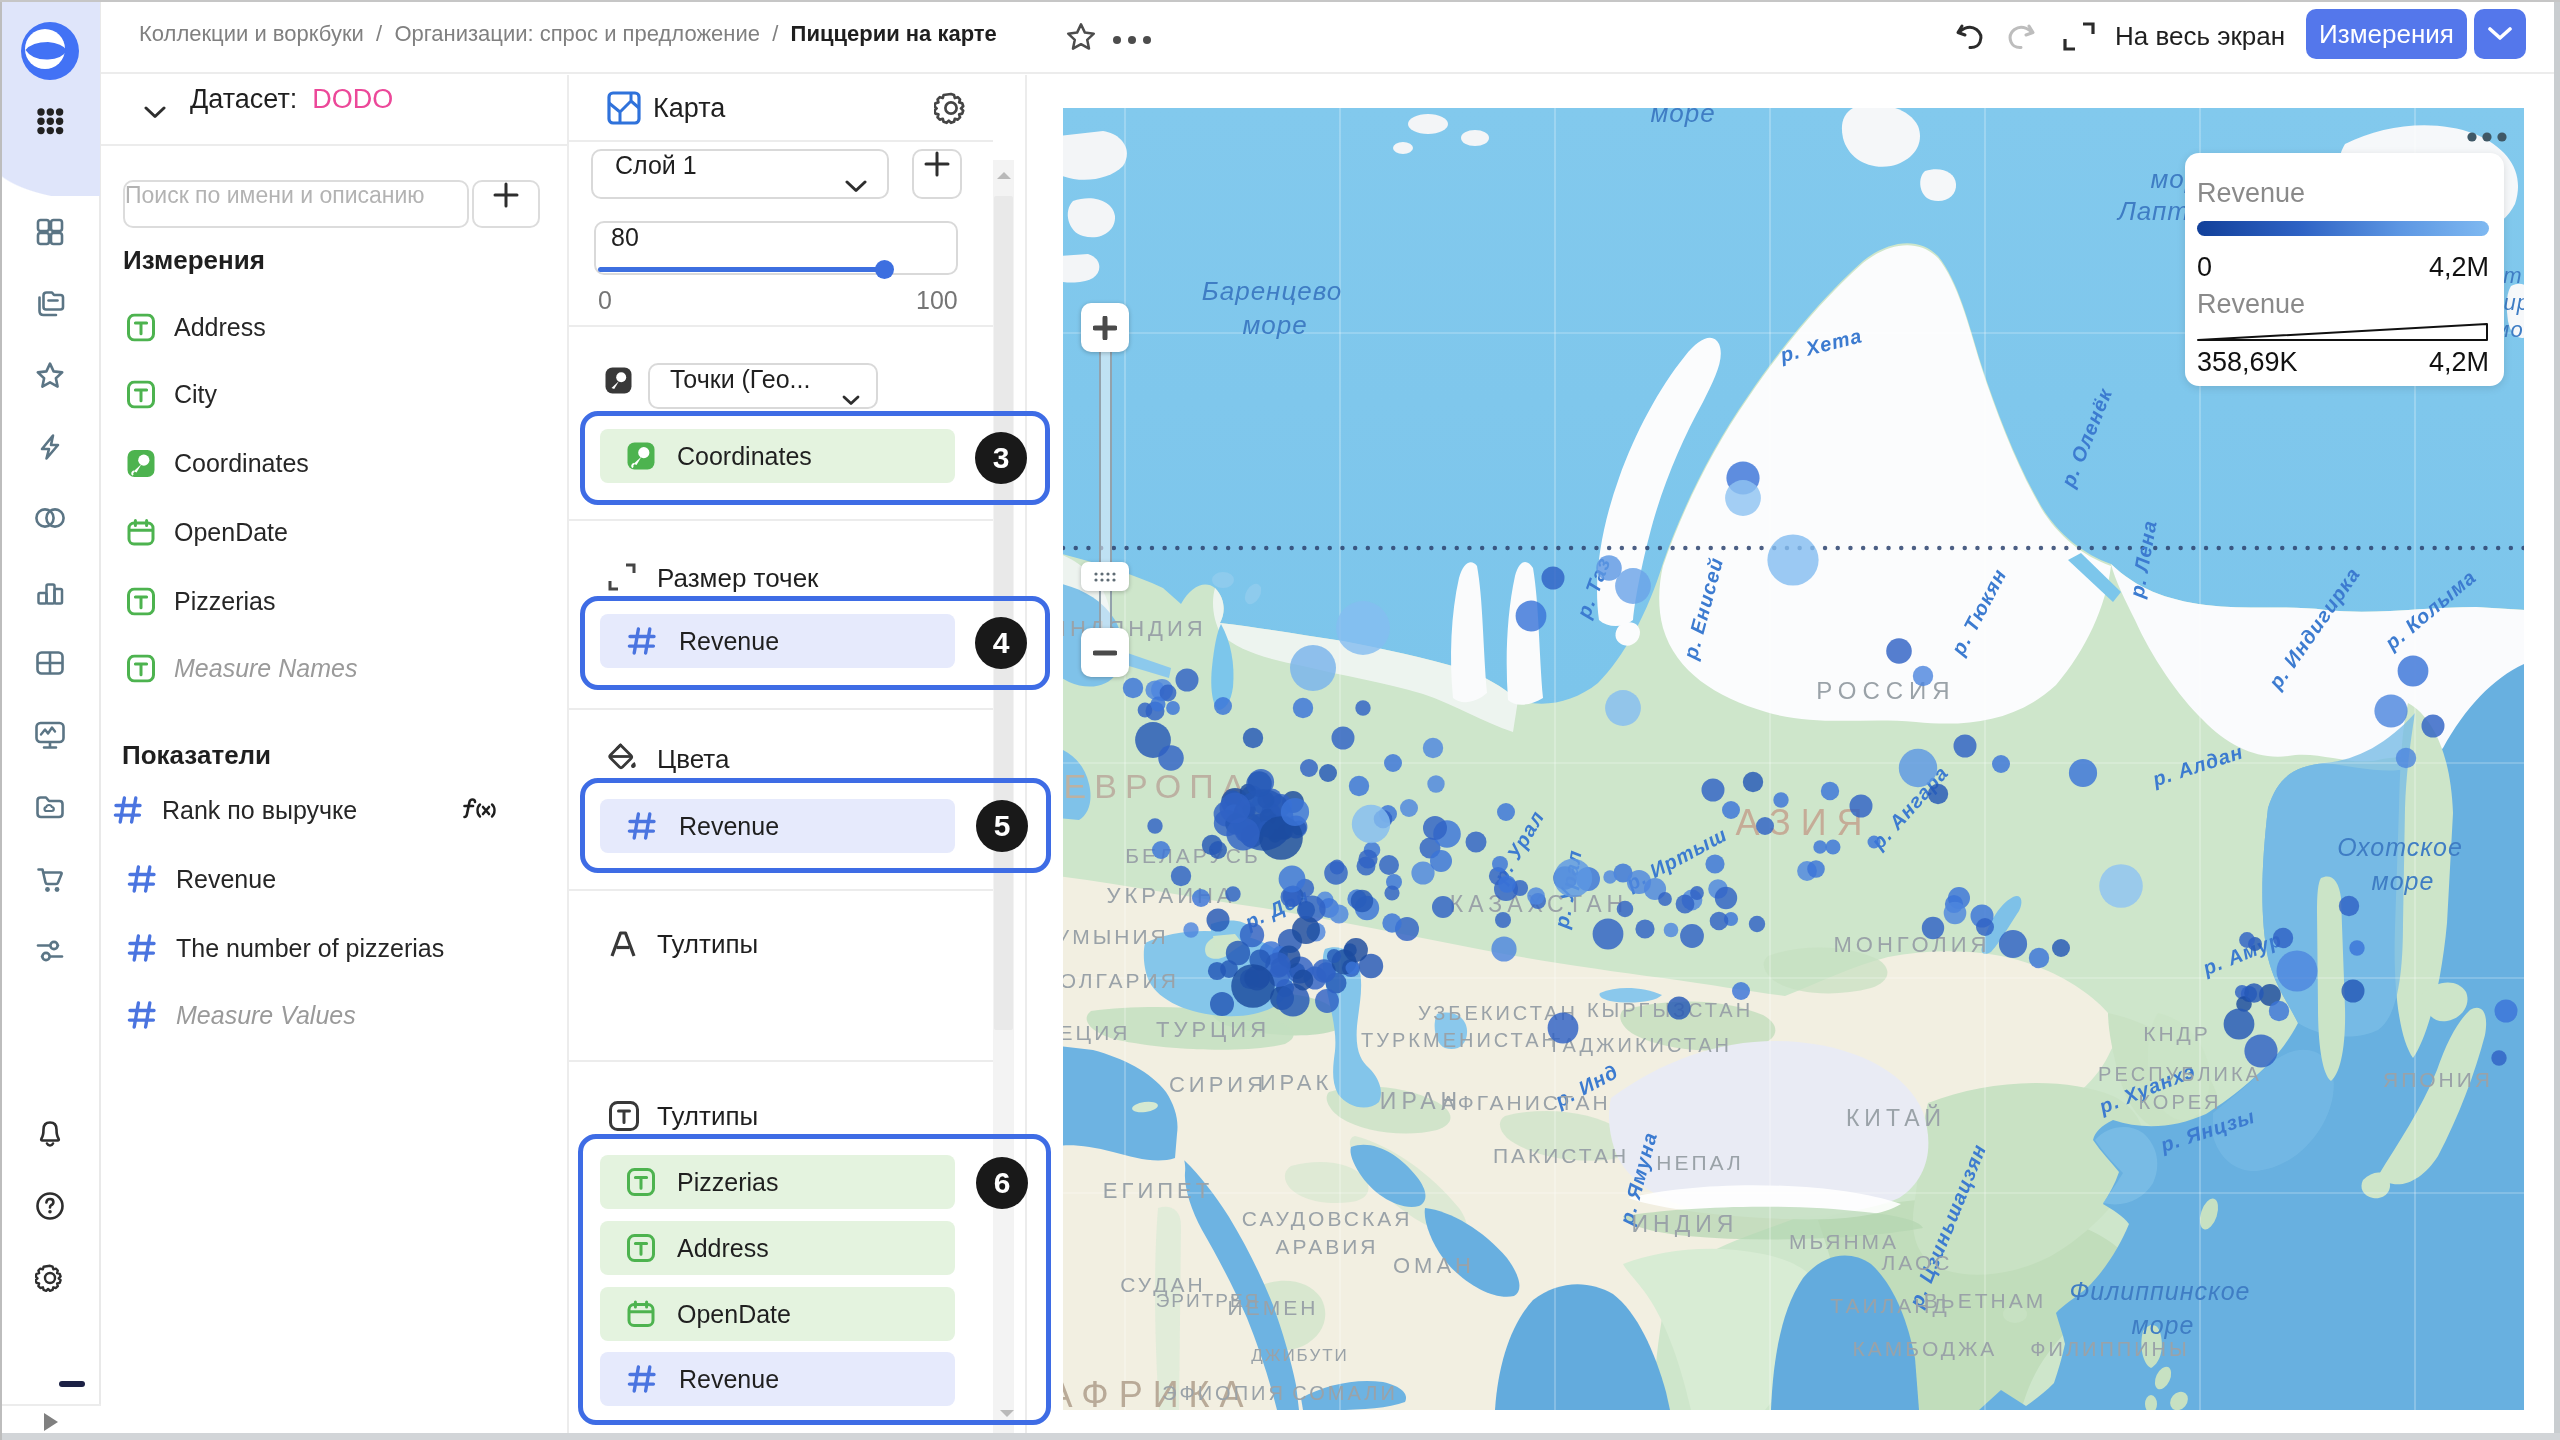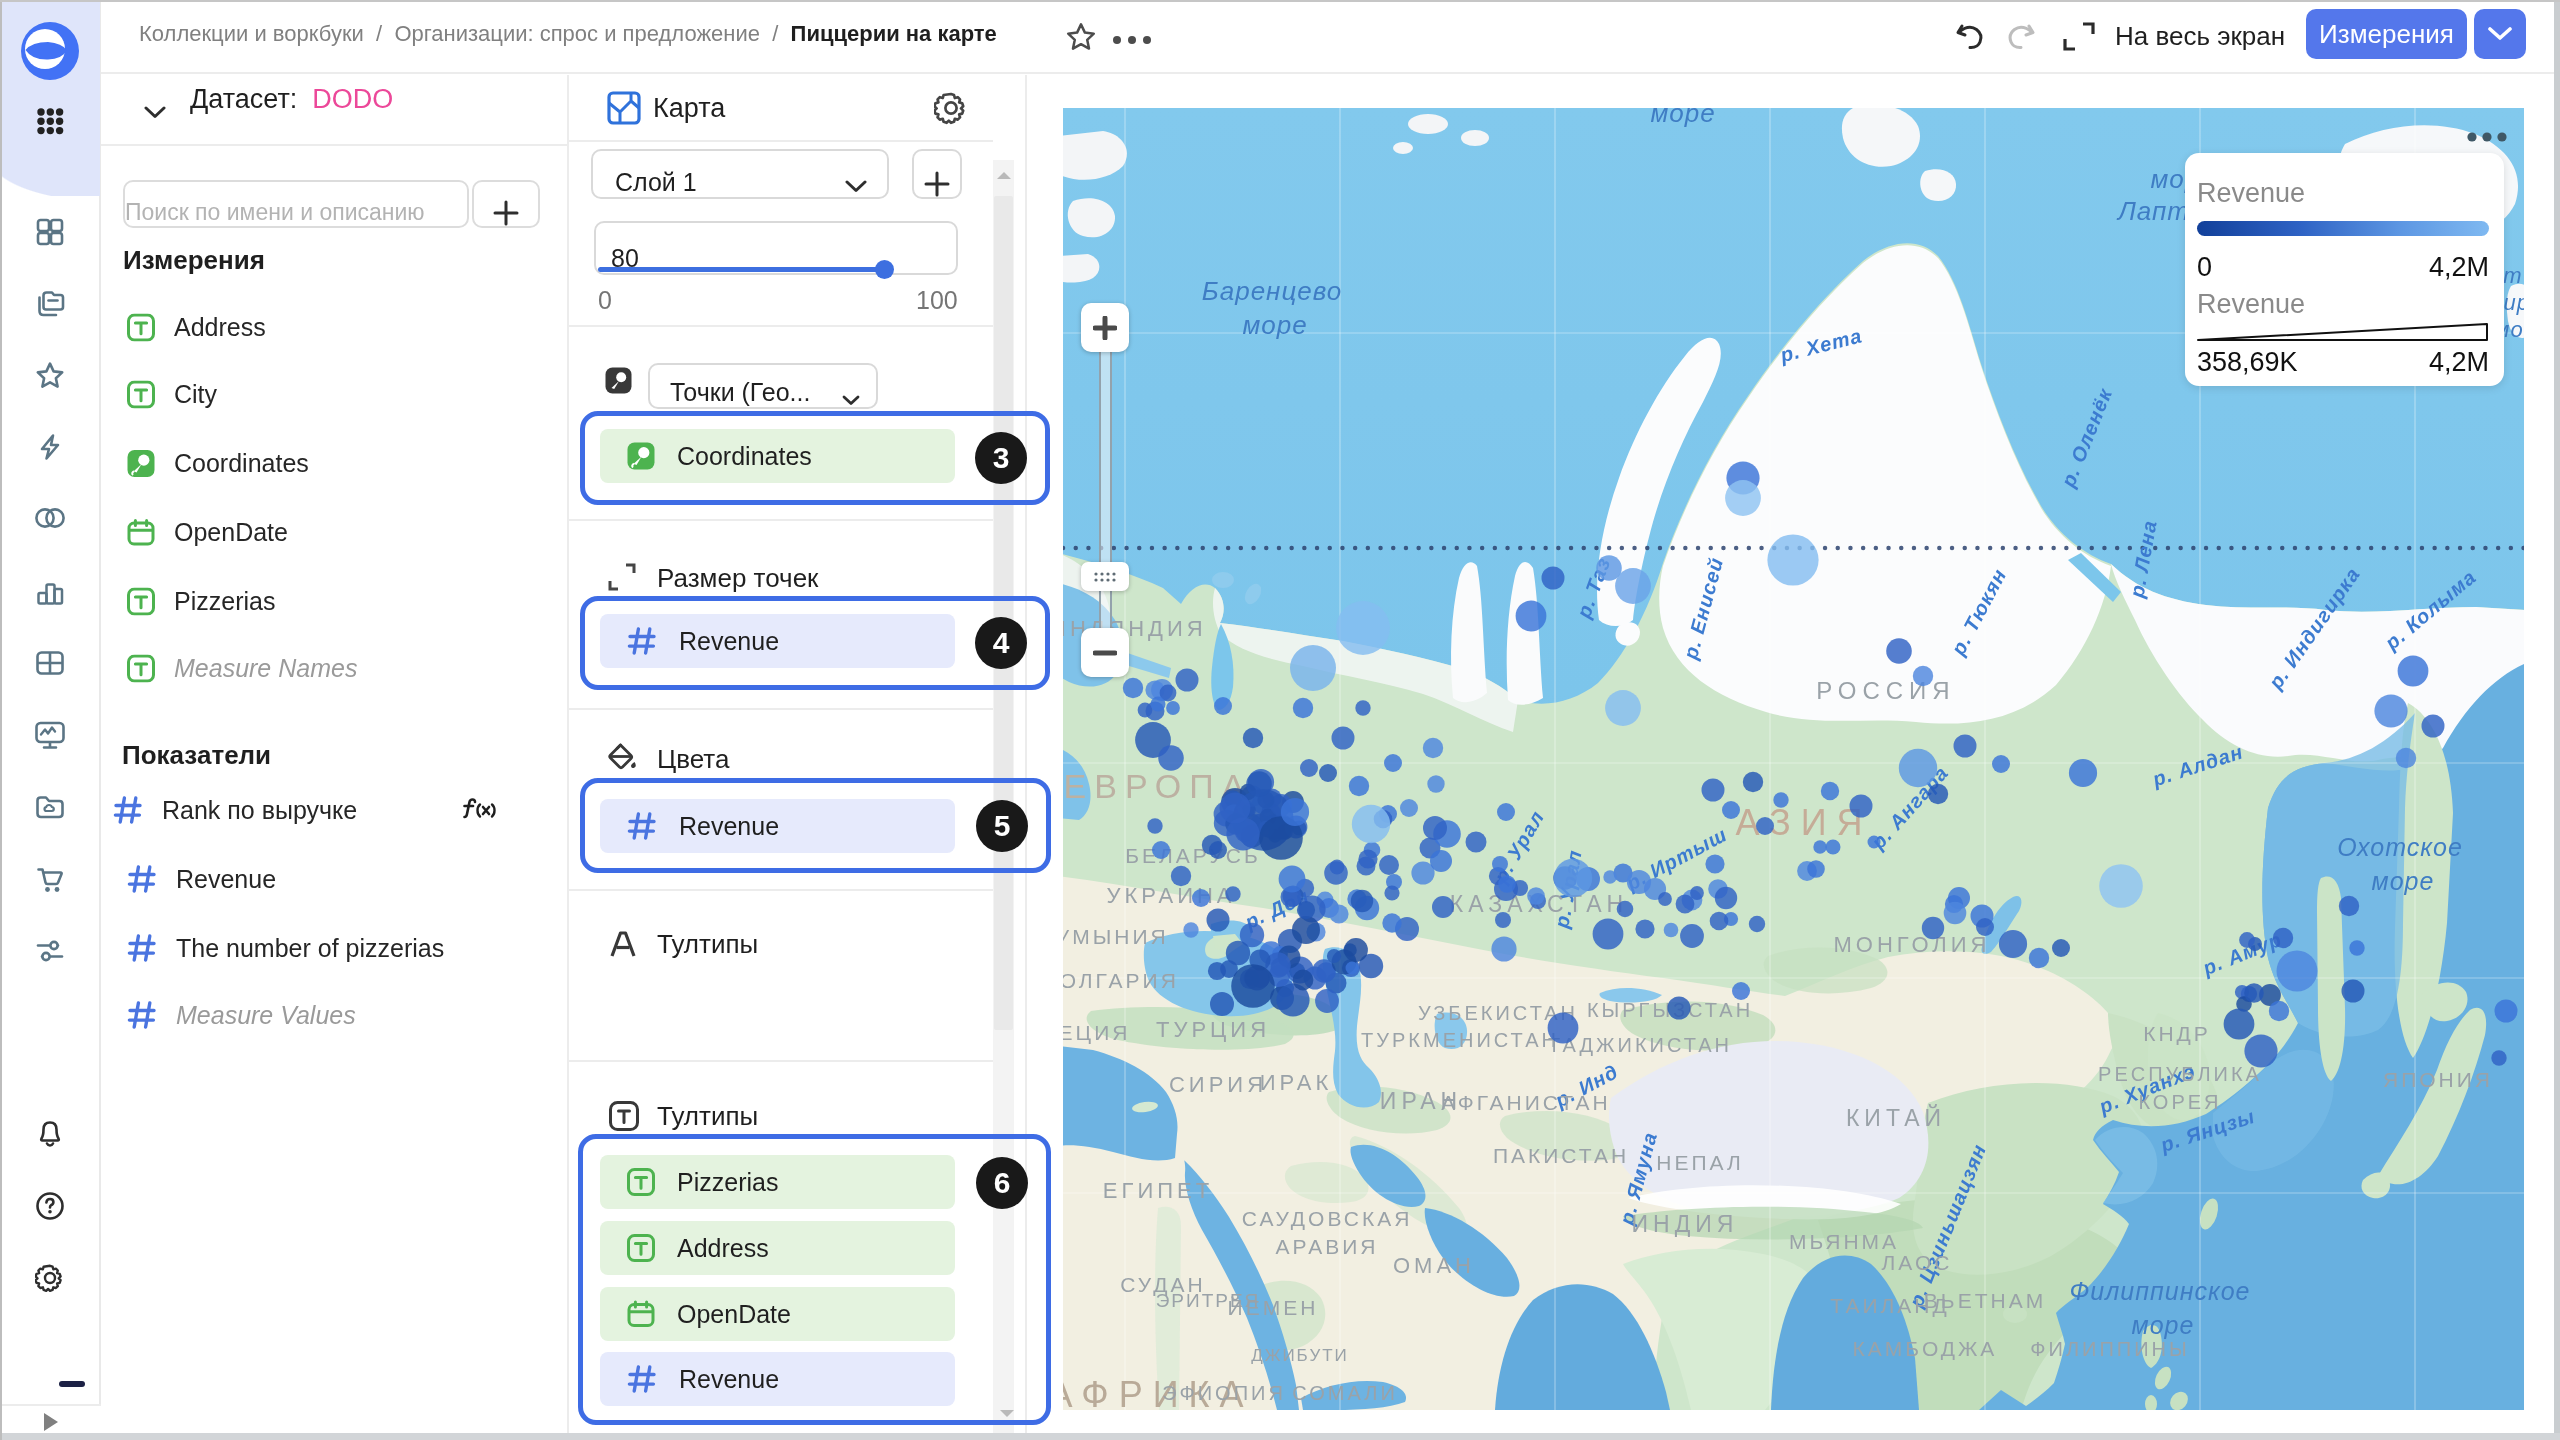--- a/index.html
+++ b/index.html
@@ -14,21 +14,21 @@
 #sidebar{left:0;top:0;width:101px;height:1404px;background:#fff;border-right:2px solid #e9e9e9}
 #blob{left:0;top:0;width:100px;height:162px;background:#dfe5fa}
 #blob:after{content:"";position:absolute;left:0;top:160px;width:100px;height:36px;
 background:radial-gradient(120px 46px at 108px -4px,#dfe5fa 98%,transparent 100%)}
 .sic{position:absolute;left:50px;transform:translate(-50%,-50%);color:#5b7585}
 
 #dspanel{left:101px;top:75px;width:468px;height:1359px;background:#fff;border-right:2px solid #ececec}
 #midpanel{left:569px;top:75px;width:458px;height:1359px;background:#fff;border-right:2px solid #ececec}
 .hdiv{position:absolute;left:0;width:100%;height:2px;background:#ececec}
 .sel{position:absolute;border:2px solid #d9d9d9;border-radius:10px;background:#fff;
-display:flex;align-items:flex-end;font-size:25px;color:#1f1f1f}
+display:flex;align-items:flex-start;font-size:25px;color:#1f1f1f}
 .chip{position:absolute;border-radius:8px;display:flex;align-items:center;font-size:25px;color:#1f1f1f}
 .chip.g{background:#e4f3df}
 .chip.b{background:#e6eafc}
 .hlbox{position:absolute;border:5px solid #3e6ce5;border-radius:18px;background:transparent}
 .badge{position:absolute;width:52px;height:52px;border-radius:50%;background:#191919;color:#fff;
 font-size:30px;font-weight:700;display:flex;align-items:center;justify-content:center}
 .ditem{position:absolute;font-size:25px;color:#262626;display:flex;align-items:center}
 .ditem .t{margin-left:19px}
 .muted{color:#9a9a9a;font-style:italic}
 

